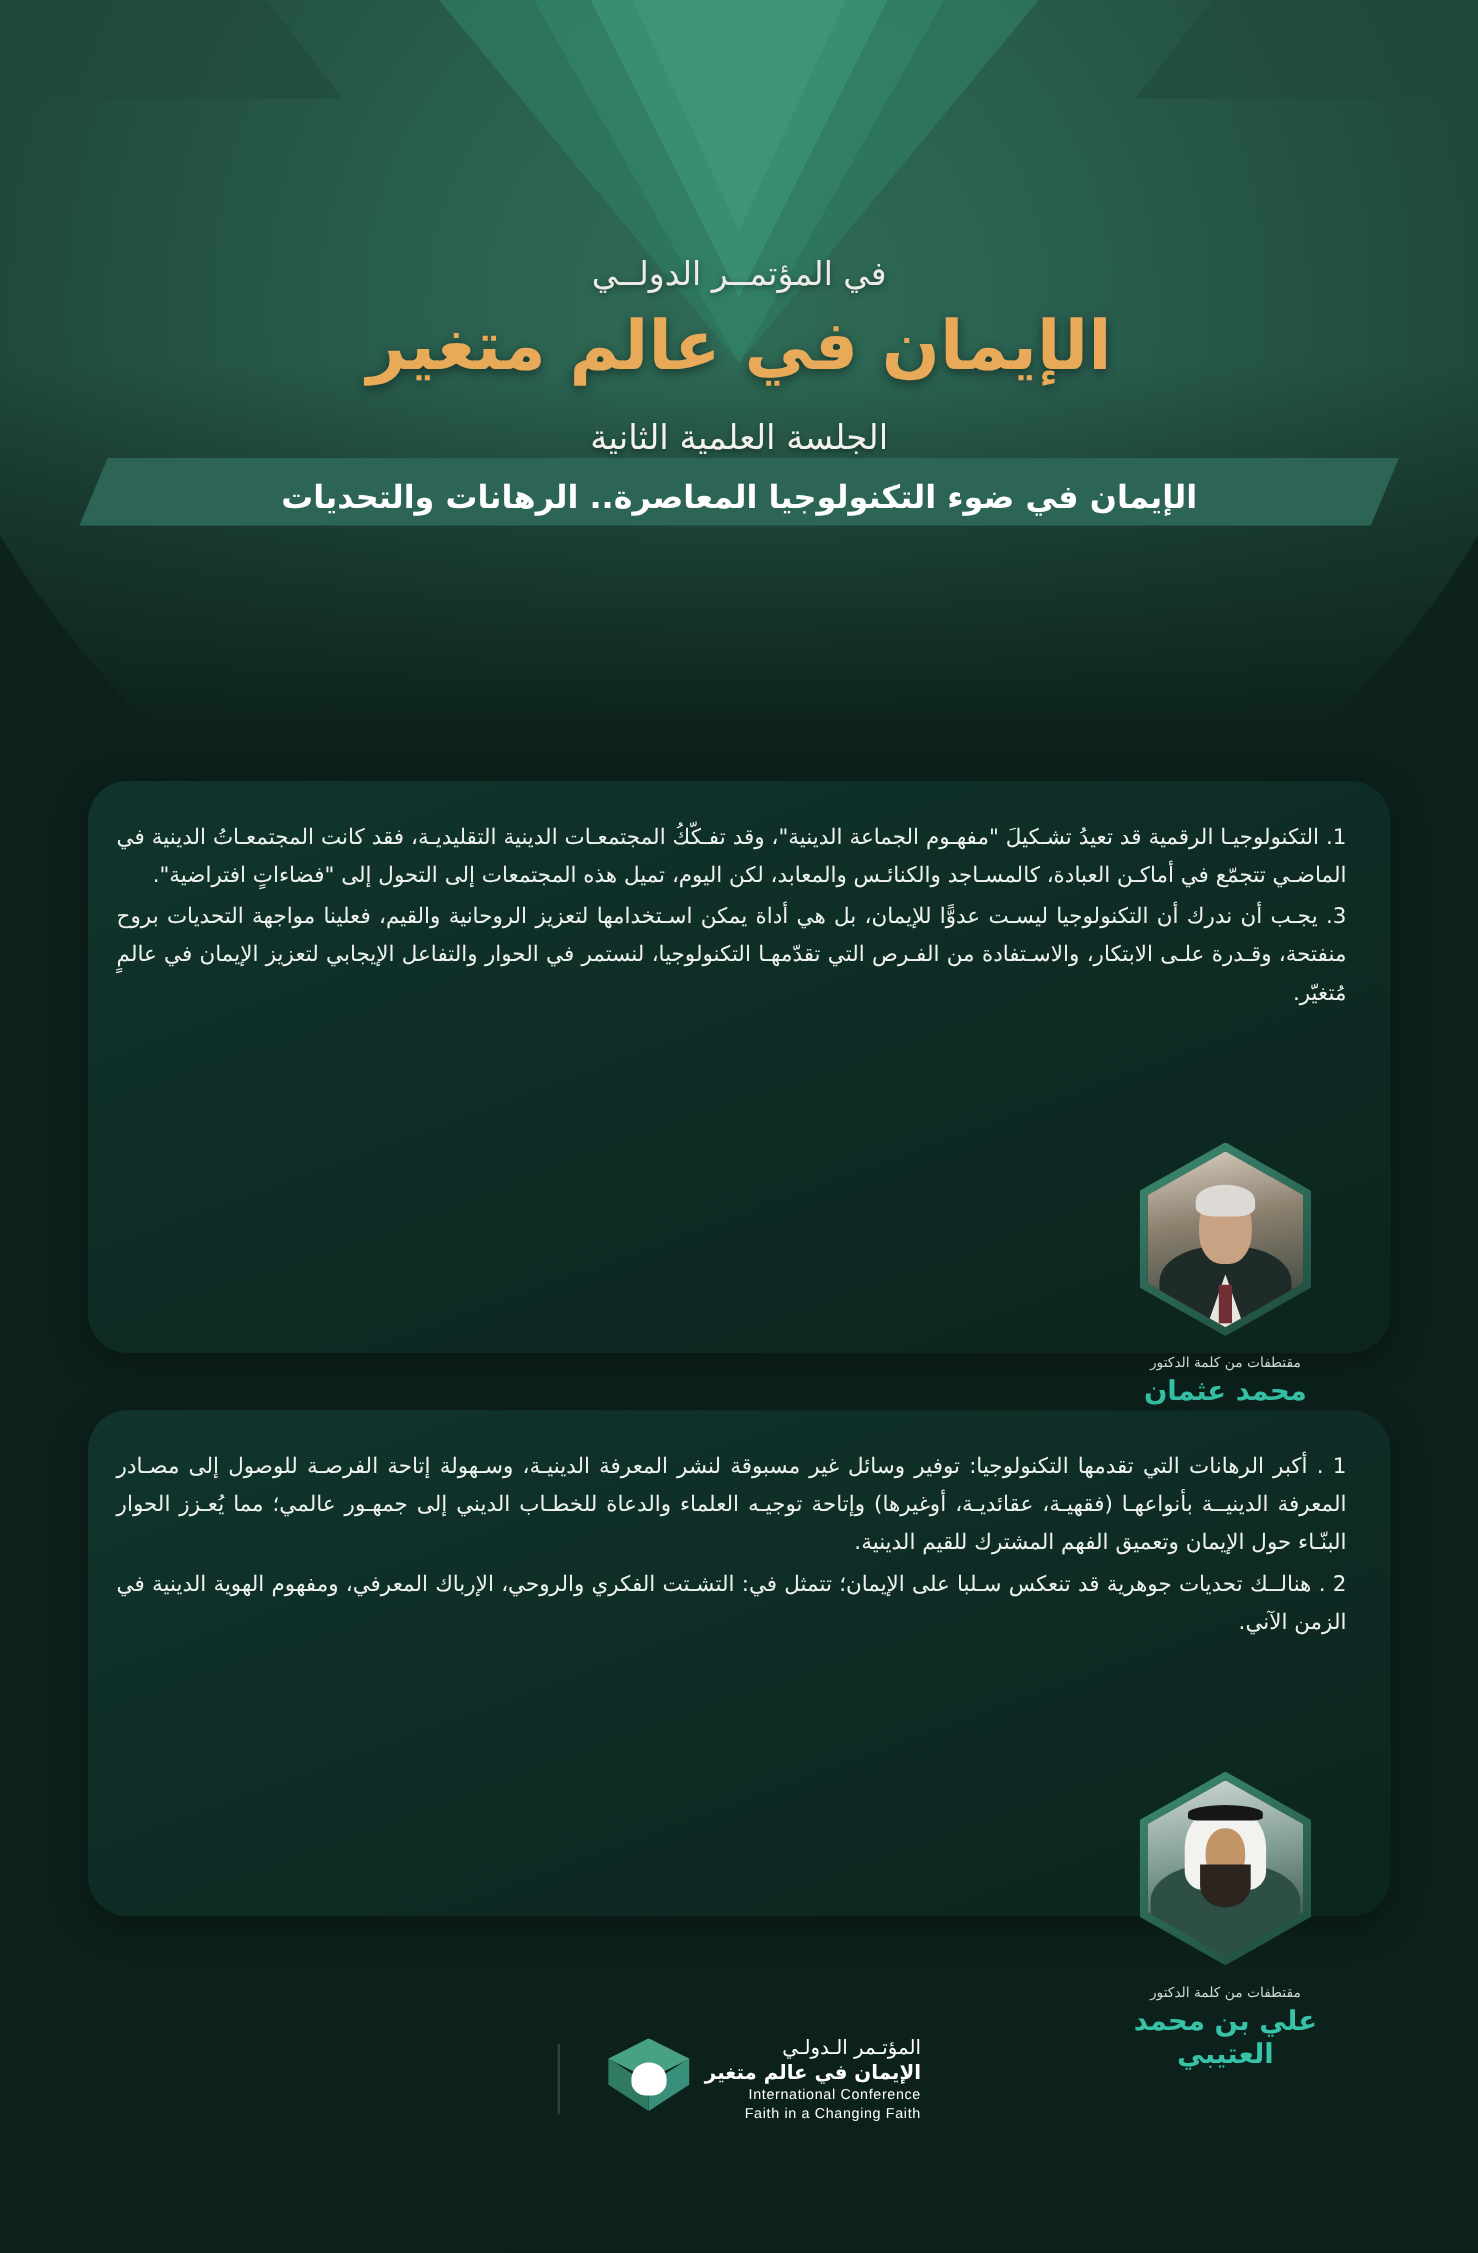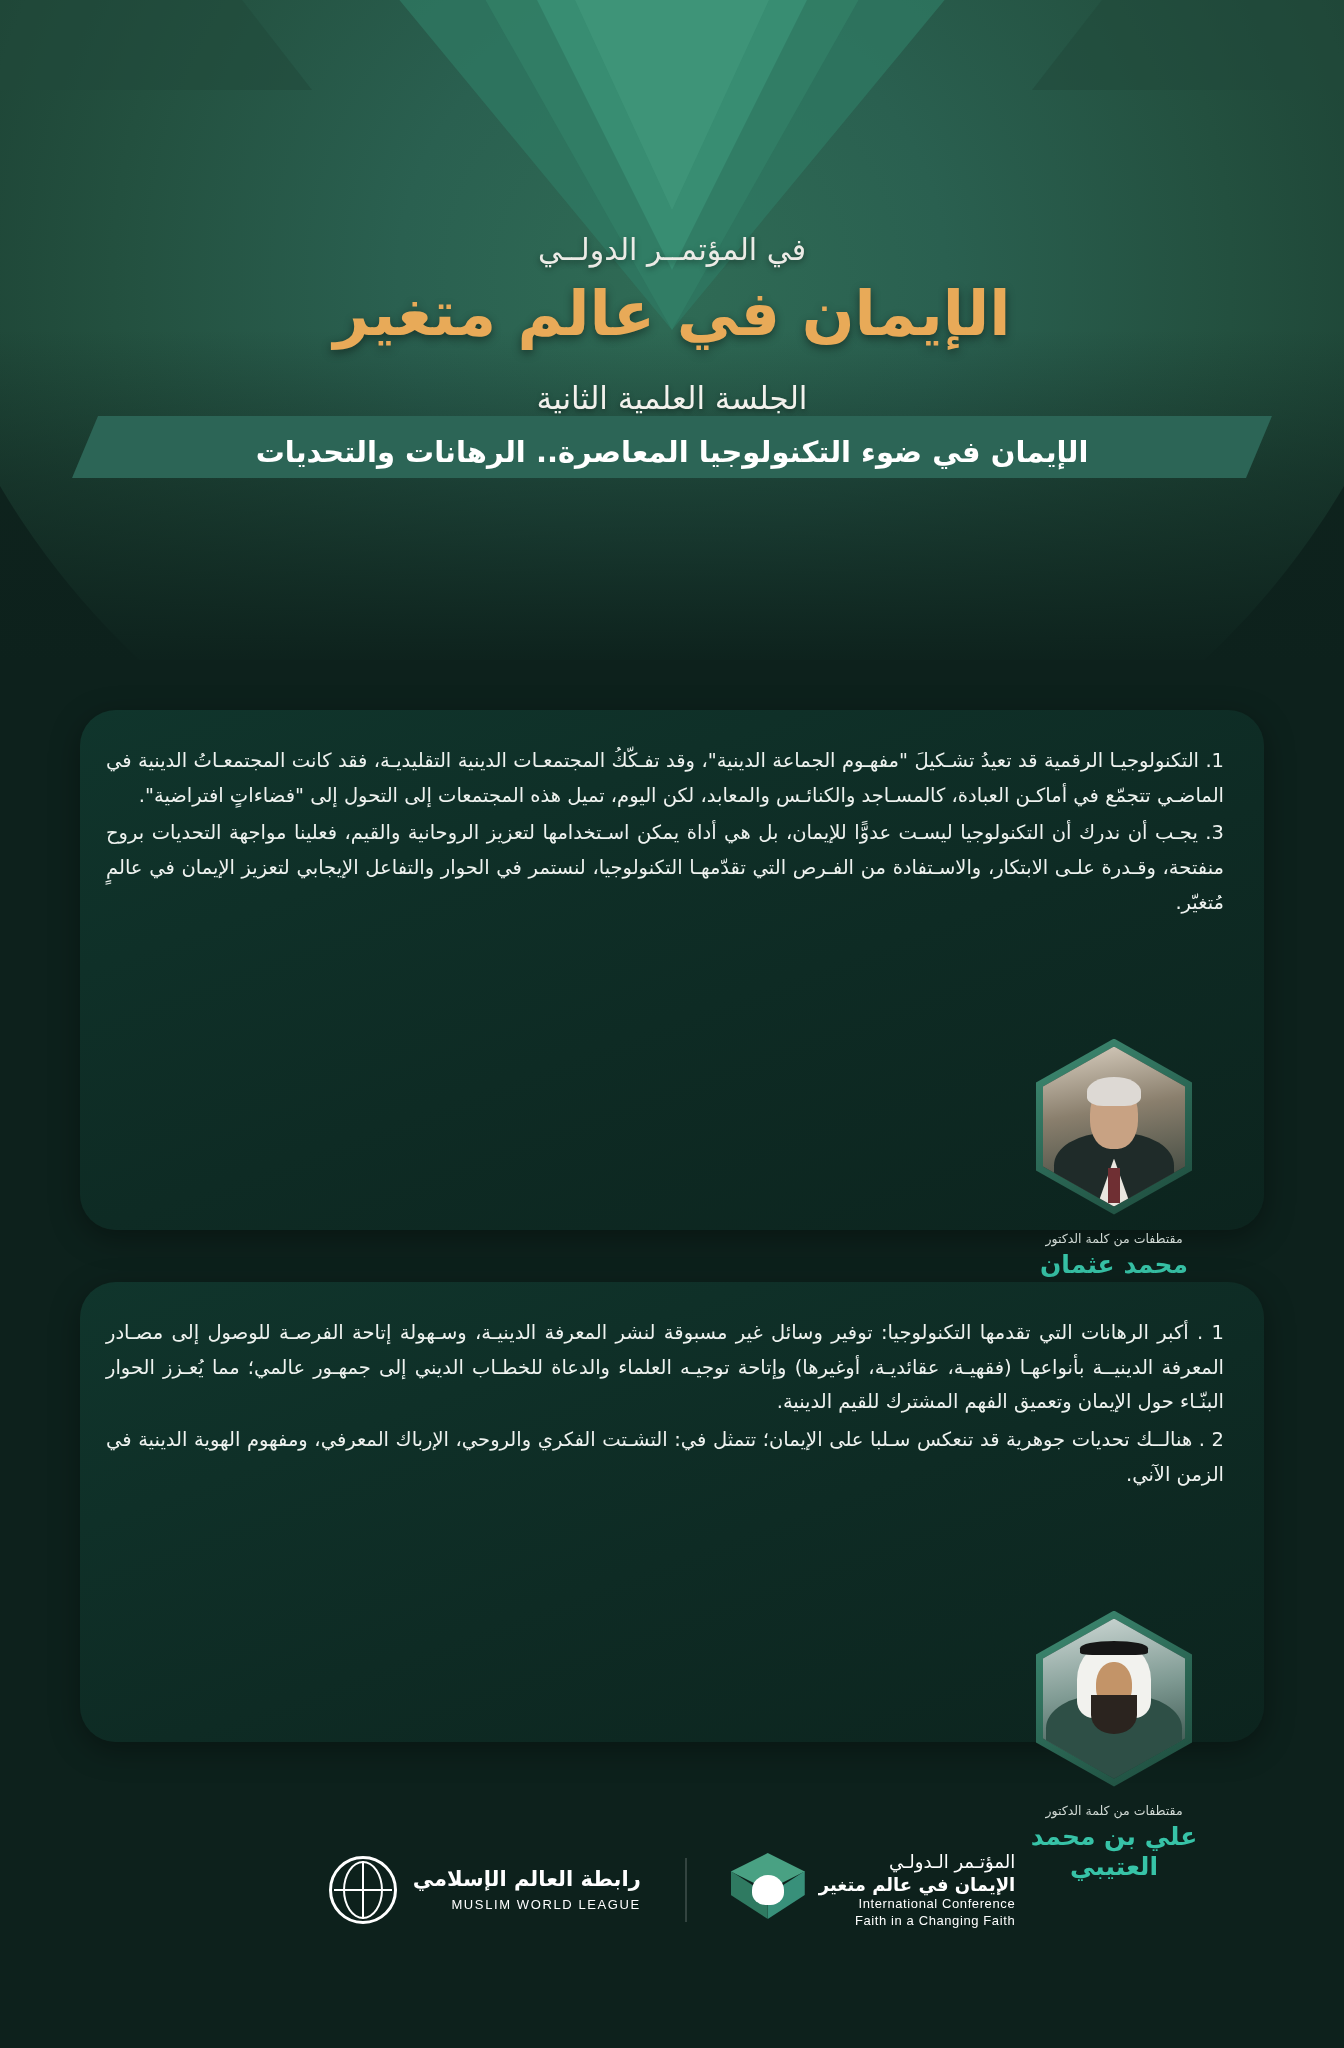--- a/index.html
+++ b/index.html
@@ -242,25 +242,16 @@
       <div class="cube">
         <div class="cube-top"></div>
         <div class="cube-l"></div>
         <div class="cube-r"></div>
         <div class="cube-dot"></div>
       </div>
     </div>
 
     <div class="divider-v"></div>
 
-    <div class="logo-mwl">
-      <div class="mwl-text">
-        <div class="mwl-ar">رابطة العالم الإسلامي</div>
-        <div class="mwl-en">MUSLIM WORLD LEAGUE</div>
-      </div>
-      <div class="globe">
-        <div class="globe-el"></div>
-      </div>
-    </div>
 
   </div>
 
 </div>
 
 </body></html>

